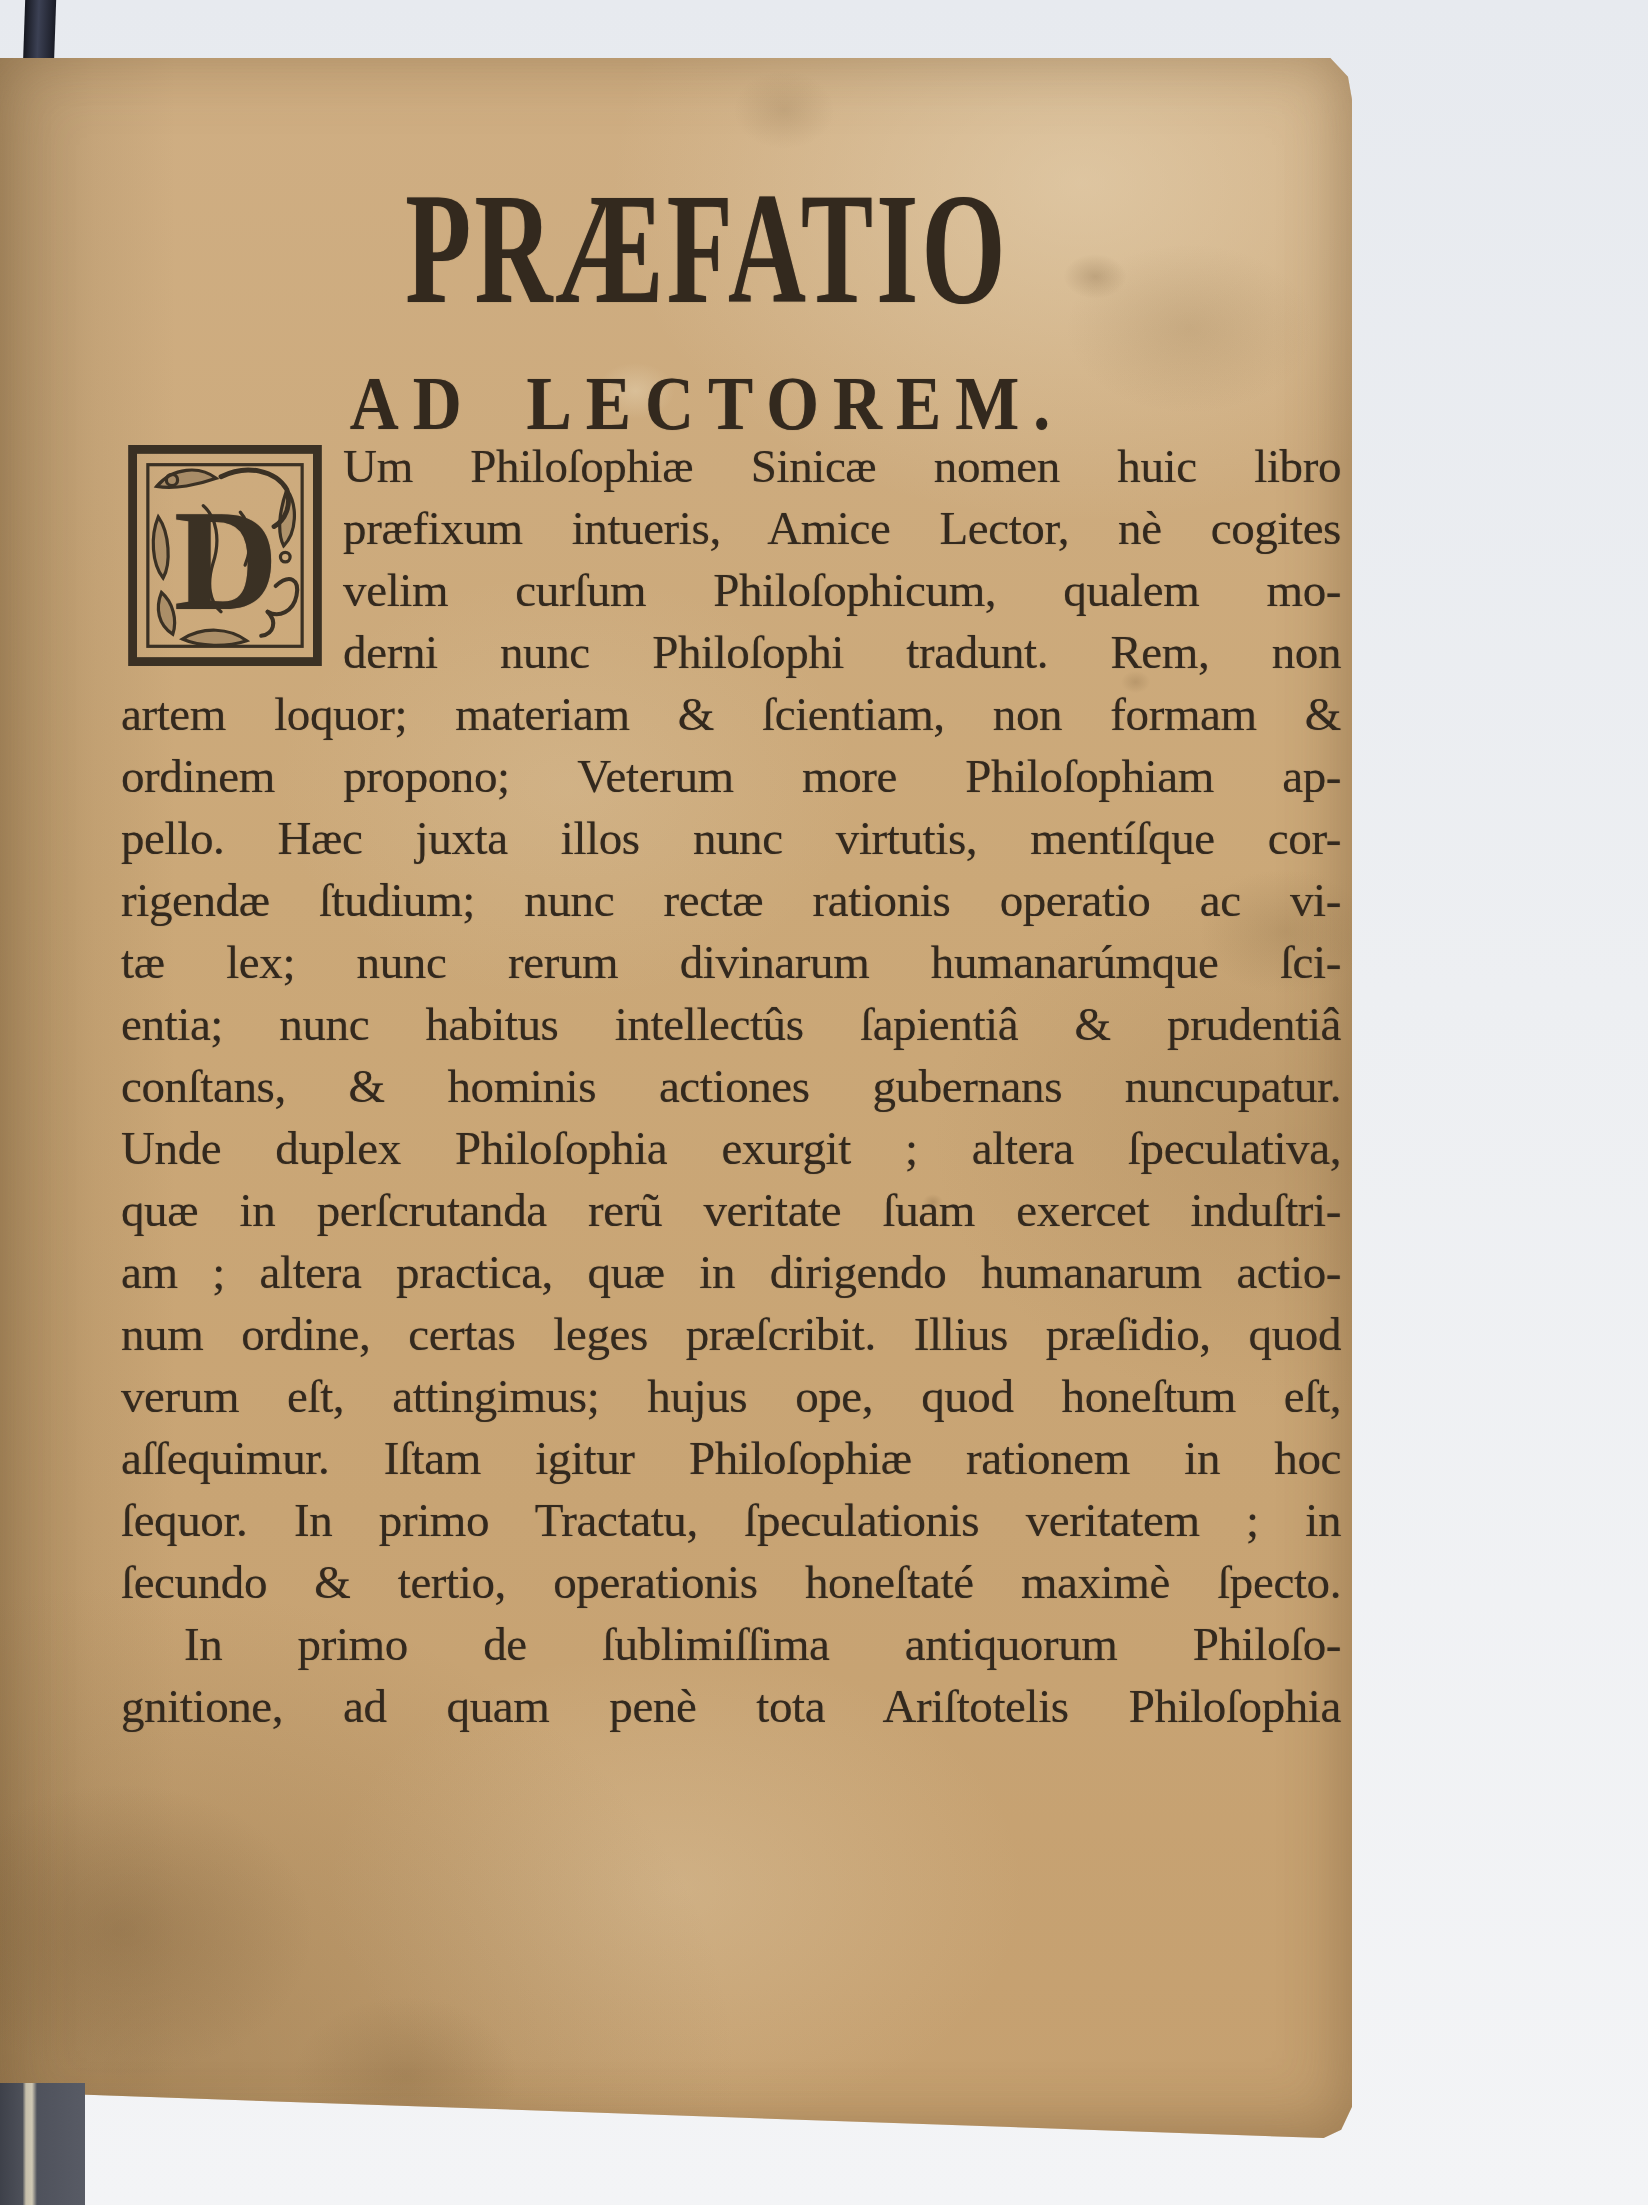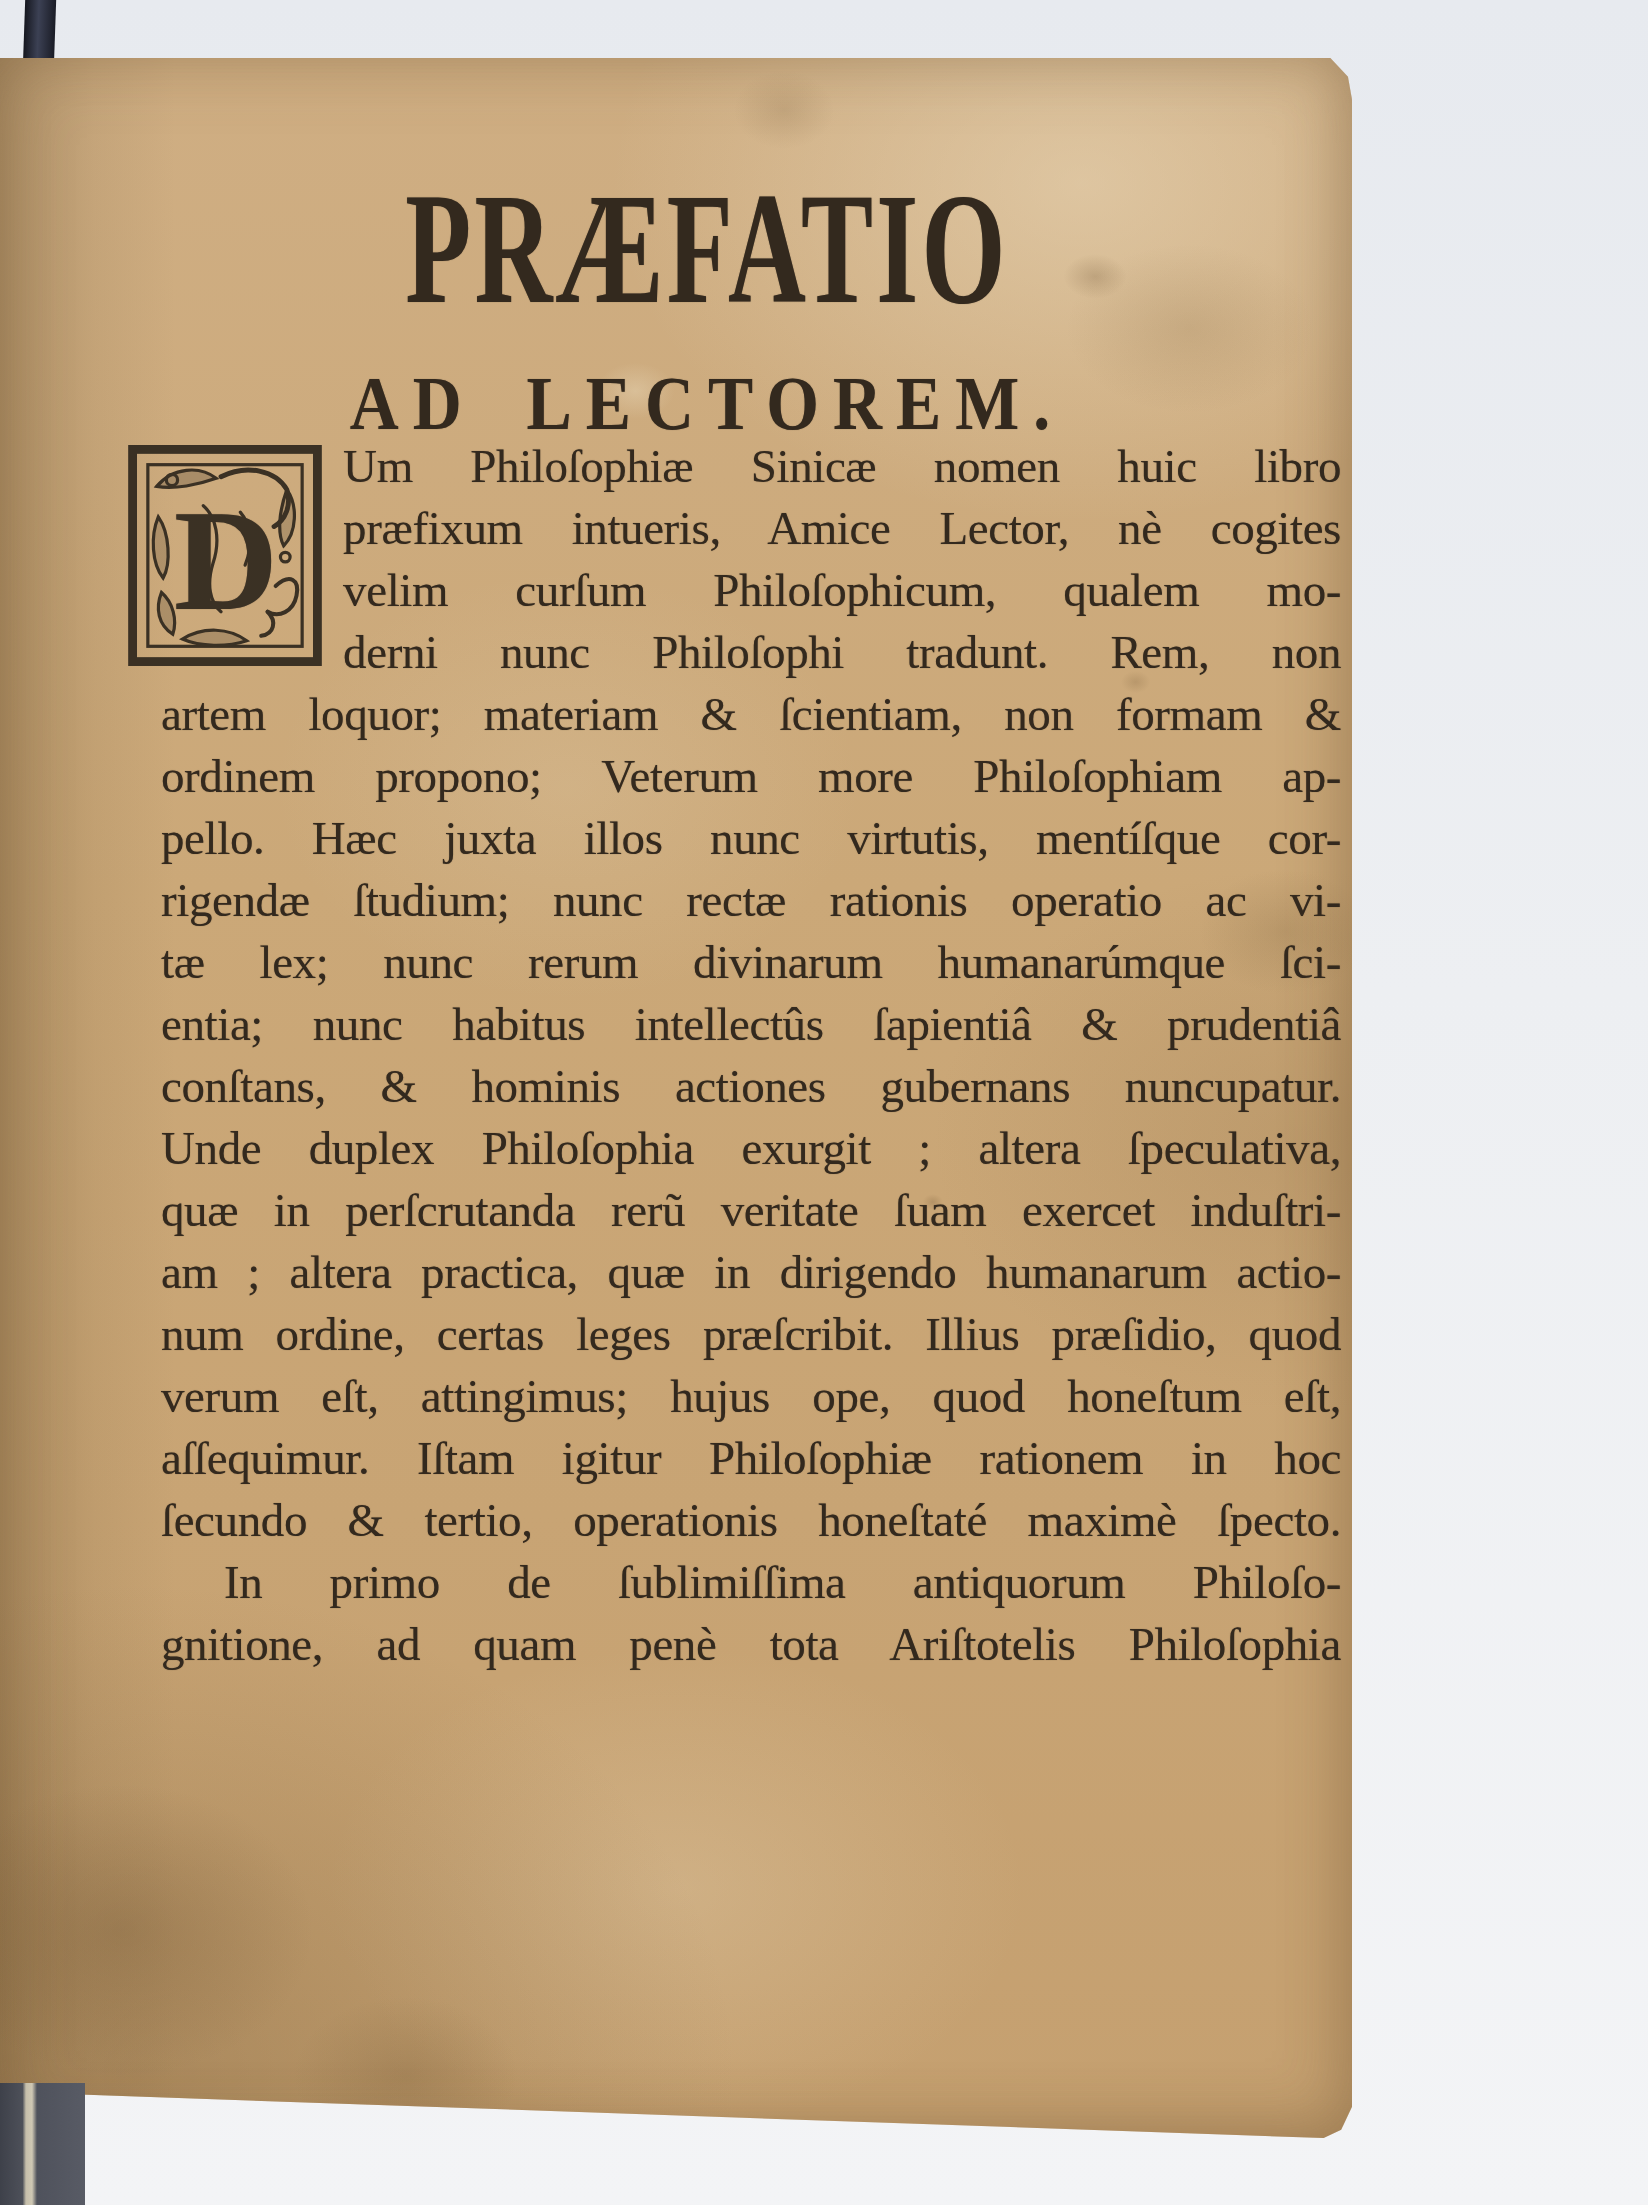--- a/index.html
+++ b/index.html
@@ -55,21 +55,21 @@
   .subtitle{
     position:absolute;top:307px;left:121px;width:1220px;text-align:center;
     font-size:77px;line-height:1;font-weight:bold;letter-spacing:16px;word-spacing:22.5px;
     transform:translateX(-24px) scale(0.88,1.0);transform-origin:50% 0;
   }
   
   .body-text{
     position:absolute;top:377px;left:121px;width:1220px;
     font-size:47px;line-height:62px;letter-spacing:-0.4px;word-spacing:1.6px;
   }
-  .body-text .line{text-align:justify;text-align-last:justify;margin-left:40px;}
+  .body-text .line{text-align:justify;text-align-last:justify;}
   .body-text .line.indent{text-indent:63px;}
   .dropcap{float:left;width:198px;height:225px;margin:8px 19.3px 0 4.8px;}
   .dropcap svg{width:100%;height:100%;display:block;opacity:.93;}
   
   .footer{position:absolute;top:1821px;left:121px;width:1220px;height:72px;font-size:47px;line-height:62px;}
   .sig{position:absolute;left:489px;top:0;}
   .catchword{position:absolute;right:24px;top:11.3px;}
 </style>
 </head>
 <body>
@@ -117,19 +117,20 @@
       <div class="line">rigendæ ſtudium; nunc rectæ rationis operatio ac vi-</div>
       <div class="line">tæ lex; nunc rerum divinarum humanarúmque ſci-</div>
       <div class="line">entia; nunc habitus intellectûs ſapientiâ &amp; prudentiâ</div>
       <div class="line">conſtans, &amp; hominis actiones gubernans nuncupatur.</div>
       <div class="line">Unde duplex Philoſophia exurgit ; altera ſpeculativa,</div>
       <div class="line">quæ in perſcrutanda rerũ veritate ſuam exercet induſtri-</div>
       <div class="line">am ; altera practica, quæ in dirigendo humanarum actio-</div>
       <div class="line">num ordine, certas leges præſcribit.  Illius præſidio, quod</div>
       <div class="line">verum eſt, attingimus; hujus ope, quod honeſtum eſt,</div>
       <div class="line">aſſequimur.   Iſtam igitur Philoſophiæ rationem in hoc</div>
+      <div class="line">ſequor.  In primo Tractatu, ſpeculationis veritatem ;  in</div>
       <div class="line">ſecundo &amp; tertio, operationis honeſtaté maximè ſpecto.</div>
       <div class="line indent">In primo de ſublimiſſima antiquorum Philoſo-</div>
       <div class="line">gnitione, ad quam penè tota Ariſtotelis Philoſophia</div>
     </div>
 
 </div>
 
 
 </body></html>

